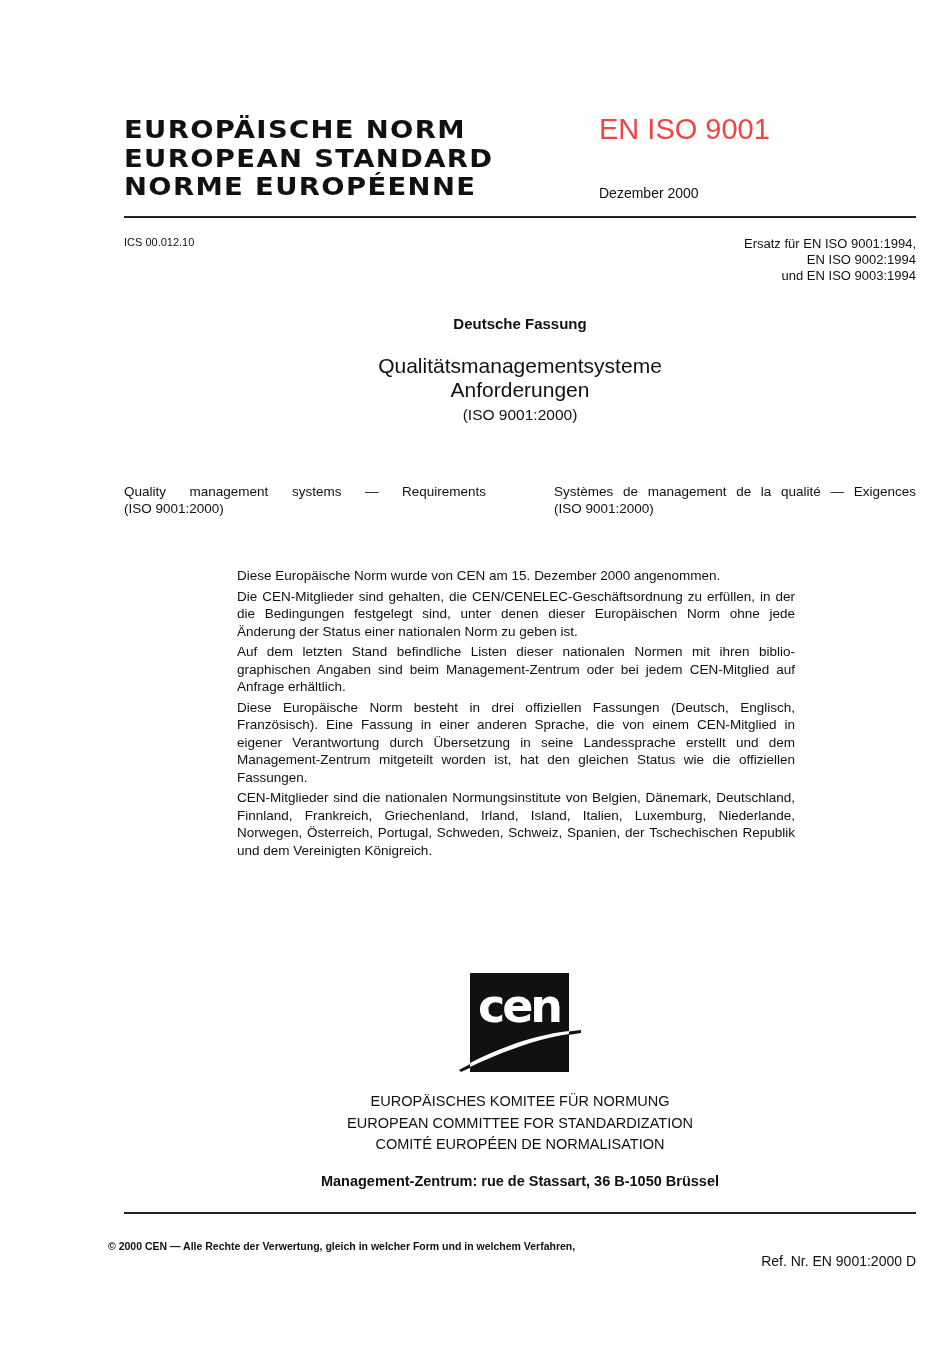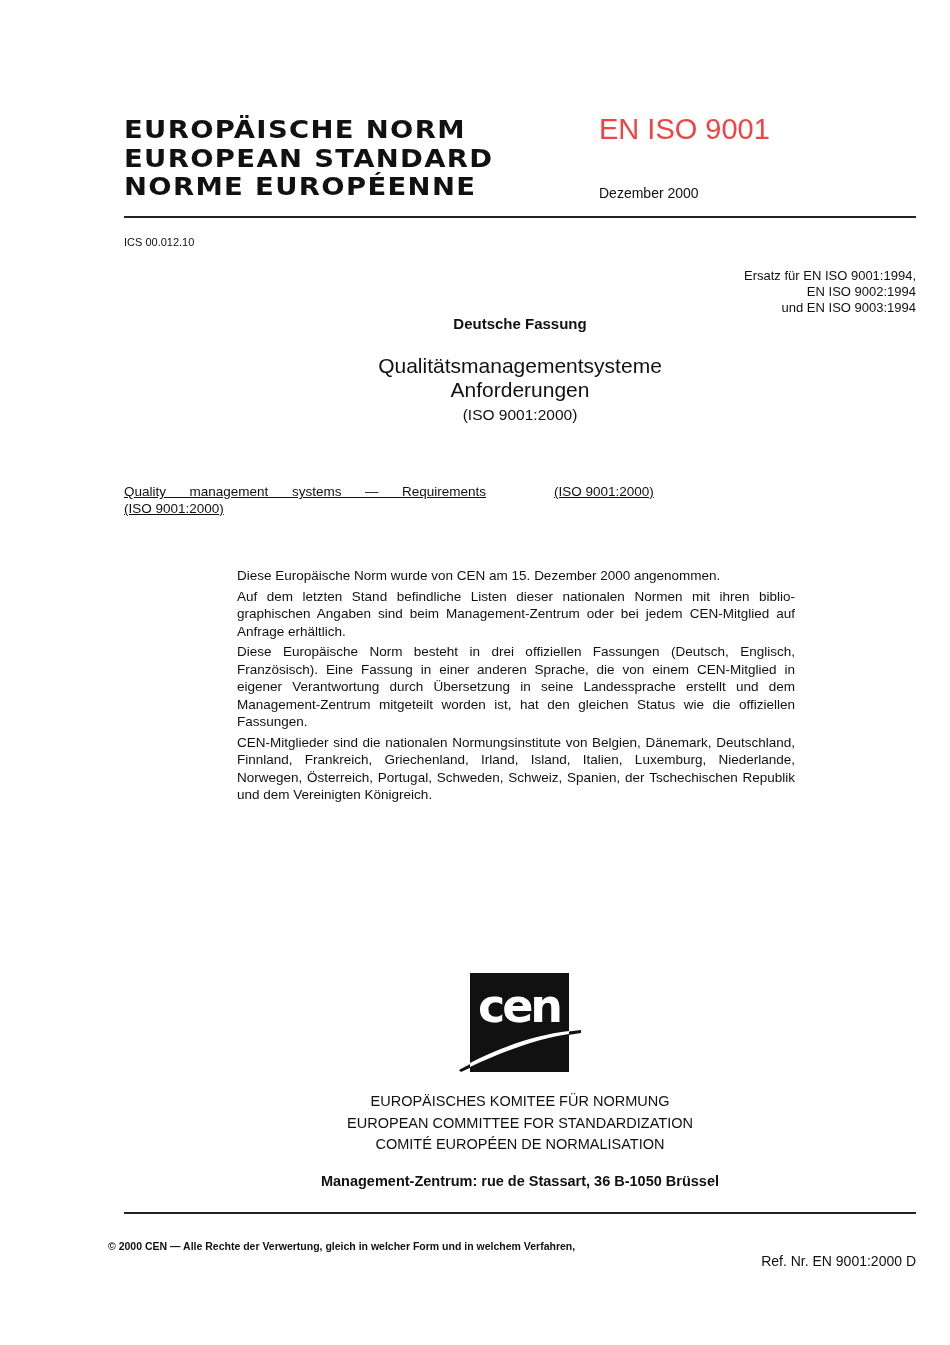--- a/index.html
+++ b/index.html
@@ -4,26 +4,26 @@
   <style>
     html, body { margin: 0; padding: 0; background: #ffffff; }
     body { width: 950px; height: 1345px; position: relative; overflow: hidden; color: #111; font-family: "Liberation Sans", sans-serif; }
     .abs { position: absolute; }
     .big-title { left: 124px; top: 116px; font-family: "DejaVu Sans", sans-serif; font-size: 24.5px; line-height: 28.5px; letter-spacing: 1.2px; font-weight: bold; transform: scaleX(1.12); transform-origin: left top; color: #111; }
     .big-title div { white-space: nowrap; }
     .std-num { left: 599px; top: 113px; font-size: 29px; color: #ef4444; white-space: nowrap; }
     .date { left: 599px; top: 185px; font-size: 14px; }
     .rule { left: 124px; width: 792px; height: 2px; background: #222; }
     .ics { left: 124px; top: 236px; font-size: 11px; }
-    .supersedes { right: 34px; top: 236px; font-size: 13px; text-align: right; line-height: 16px; margin-top: 32px; }
+    .supersedes { right: 34px; top: 236px; font-size: 13px; text-align: right; line-height: 16px; }
     .center { left: 0; width: 1040px; text-align: center; }
     .fassung { top: 315px; font-size: 15px; font-weight: bold; }
     .title-de { top: 354px; font-size: 21px; line-height: 24px; }
     .title-iso { top: 406px; font-size: 15.5px; }
-    .trans { top: 484px; font-size: 13.5px; line-height: 16.5px; width: 362px; text-align: justify; text-decoration: underline; }
+    .trans { top: 484px; font-size: 13.5px; line-height: 16.5px; width: 362px; text-align: justify; }
     .trans .l1 { text-align: justify; text-align-last: justify; }
     .body-text { left: 237px; top: 567px; width: 566px; font-size: 13.5px; line-height: 17.5px; }
     .body-text p { margin: 0 8px 3px 0; text-align: justify; }
     .logo { left: 459px; top: 973px; width: 122px; height: 126px; }
     .org { top: 1091px; font-size: 14.5px; line-height: 21.5px; }
     .address { top: 1173px; font-size: 14.5px; font-weight: bold; }
     .copyright { left: 108px; top: 1240px; font-size: 10.5px; line-height: 13px; font-weight: bold; }
     .copyright .indent { padding-left: 83px; }
     .ref { right: 34px; top: 1253px; font-size: 14px; }
   </style>
@@ -53,25 +53,27 @@
   <div>Qualitätsmanagementsysteme</div>
   <div>Anforderungen</div>
 </div>
 <div class="abs center title-iso">(ISO 9001:2000)</div>
 
 <div class="abs trans" style="left:124px;">
   <div class="l1">Quality management systems — Requirements</div>
   <div>(ISO 9001:2000)</div>
 </div>
 <div class="abs trans" style="left:554px;">
+  <div class="l1">Systèmes de management de la qualité — Exigences</div>
   <div>(ISO 9001:2000)</div>
 </div>
 
 <div class="abs body-text">
   <p>Diese Europäische Norm wurde von CEN am 15. Dezember 2000 angenommen.</p>
+  <p>Die CEN-Mitglieder sind gehalten, die CEN/CENELEC-Geschäftsordnung zu erfüllen, in der die Bedingungen festgelegt sind, unter denen dieser Europäischen Norm ohne jede Änderung der Status einer nationalen Norm zu geben ist.</p>
   <p>Auf dem letzten Stand befindliche Listen dieser nationalen Normen mit ihren biblio­graphischen Angaben sind beim Management-Zentrum oder bei jedem CEN-Mitglied auf Anfrage erhältlich.</p>
   <p>Diese Europäische Norm besteht in drei offiziellen Fassungen (Deutsch, Englisch, Französisch). Eine Fassung in einer anderen Sprache, die von einem CEN-Mitglied in eigener Verantwortung durch Übersetzung in seine Landessprache erstellt und dem Management-Zentrum mitgeteilt worden ist, hat den gleichen Status wie die offiziellen Fassungen.</p>
   <p>CEN-Mitglieder sind die nationalen Normungsinstitute von Belgien, Dänemark, Deutschland, Finnland, Frankreich, Griechenland, Irland, Island, Italien, Luxemburg, Niederlande, Norwegen, Österreich, Portugal, Schweden, Schweiz, Spanien, der Tschechischen Republik und dem Vereinigten Königreich.</p>
 </div>
 
 <div class="abs logo">
   <svg width="122" height="99" viewBox="0 0 122 99" xmlns="http://www.w3.org/2000/svg">
     <rect x="11" y="0" width="99" height="99" fill="#111"></rect>
     <path d="M0 97 C 30 80, 70 62, 122 57 L 122 60 C 75 66, 35 84, 2 99 Z" fill="#111"></path>
     <path d="M11 90 C 40 75, 75 62, 110 58 L 110 61 C 78 66, 45 78, 11 94 Z" fill="#fff"></path>

